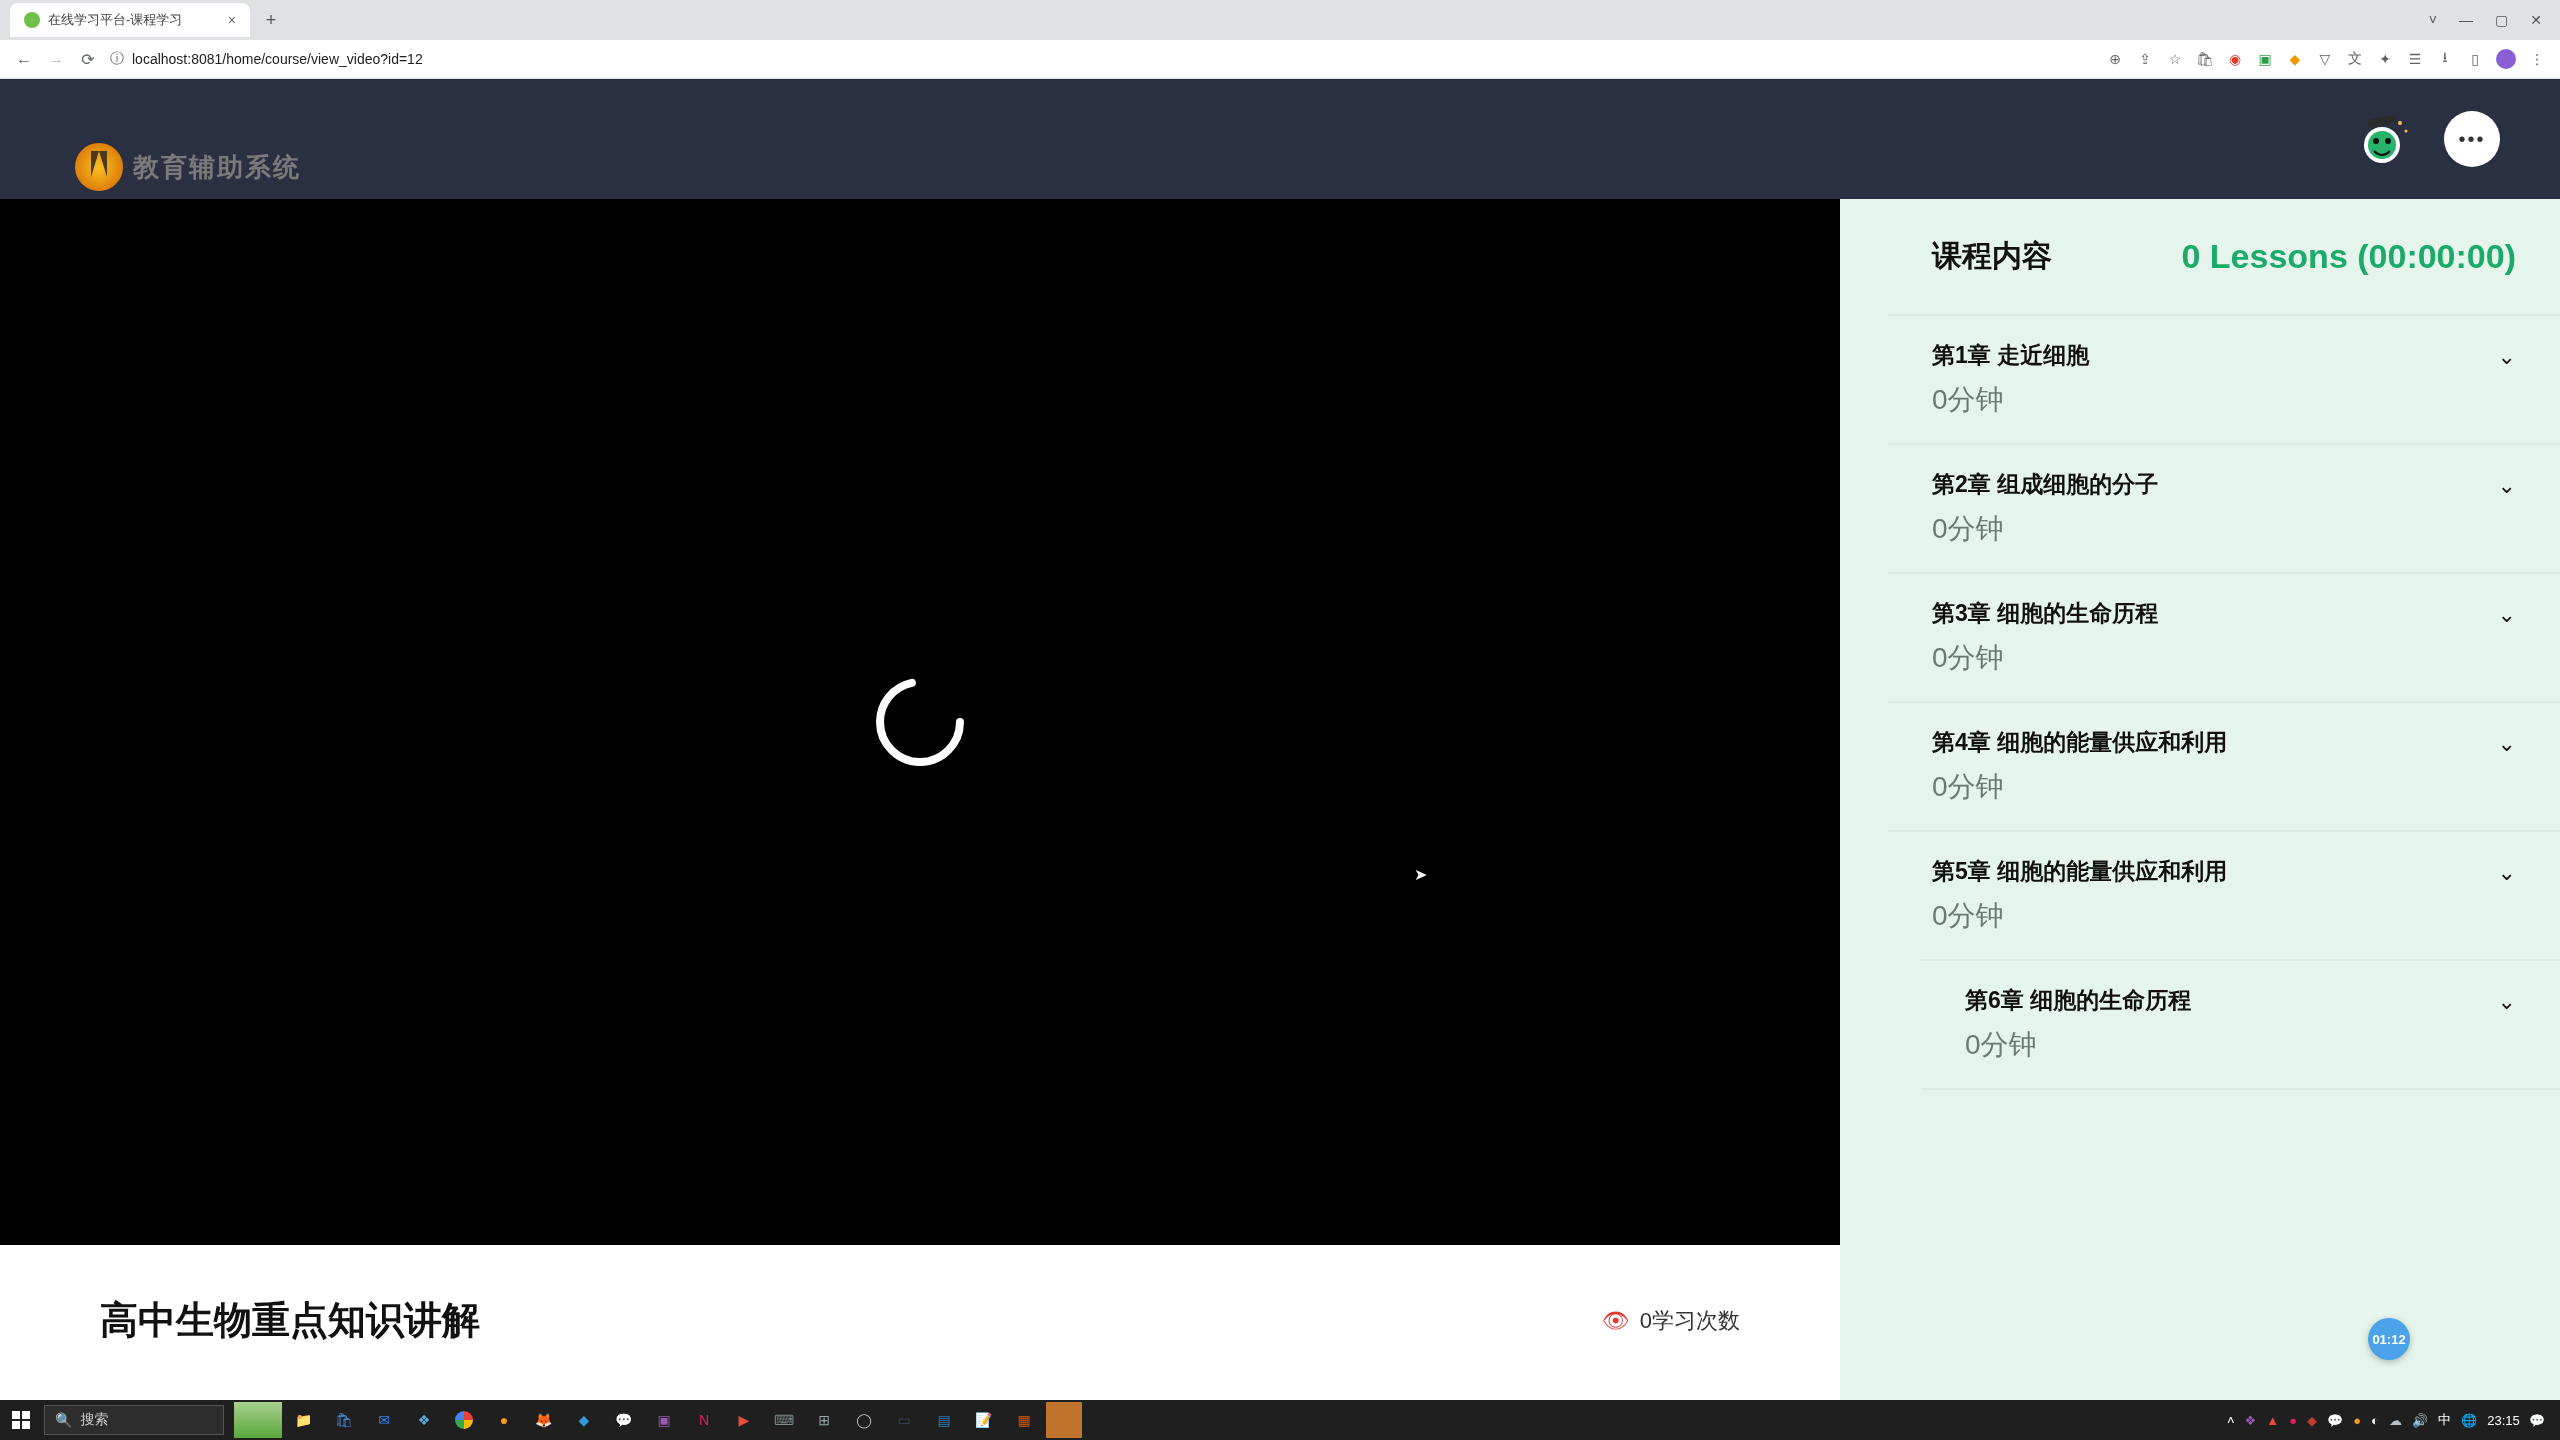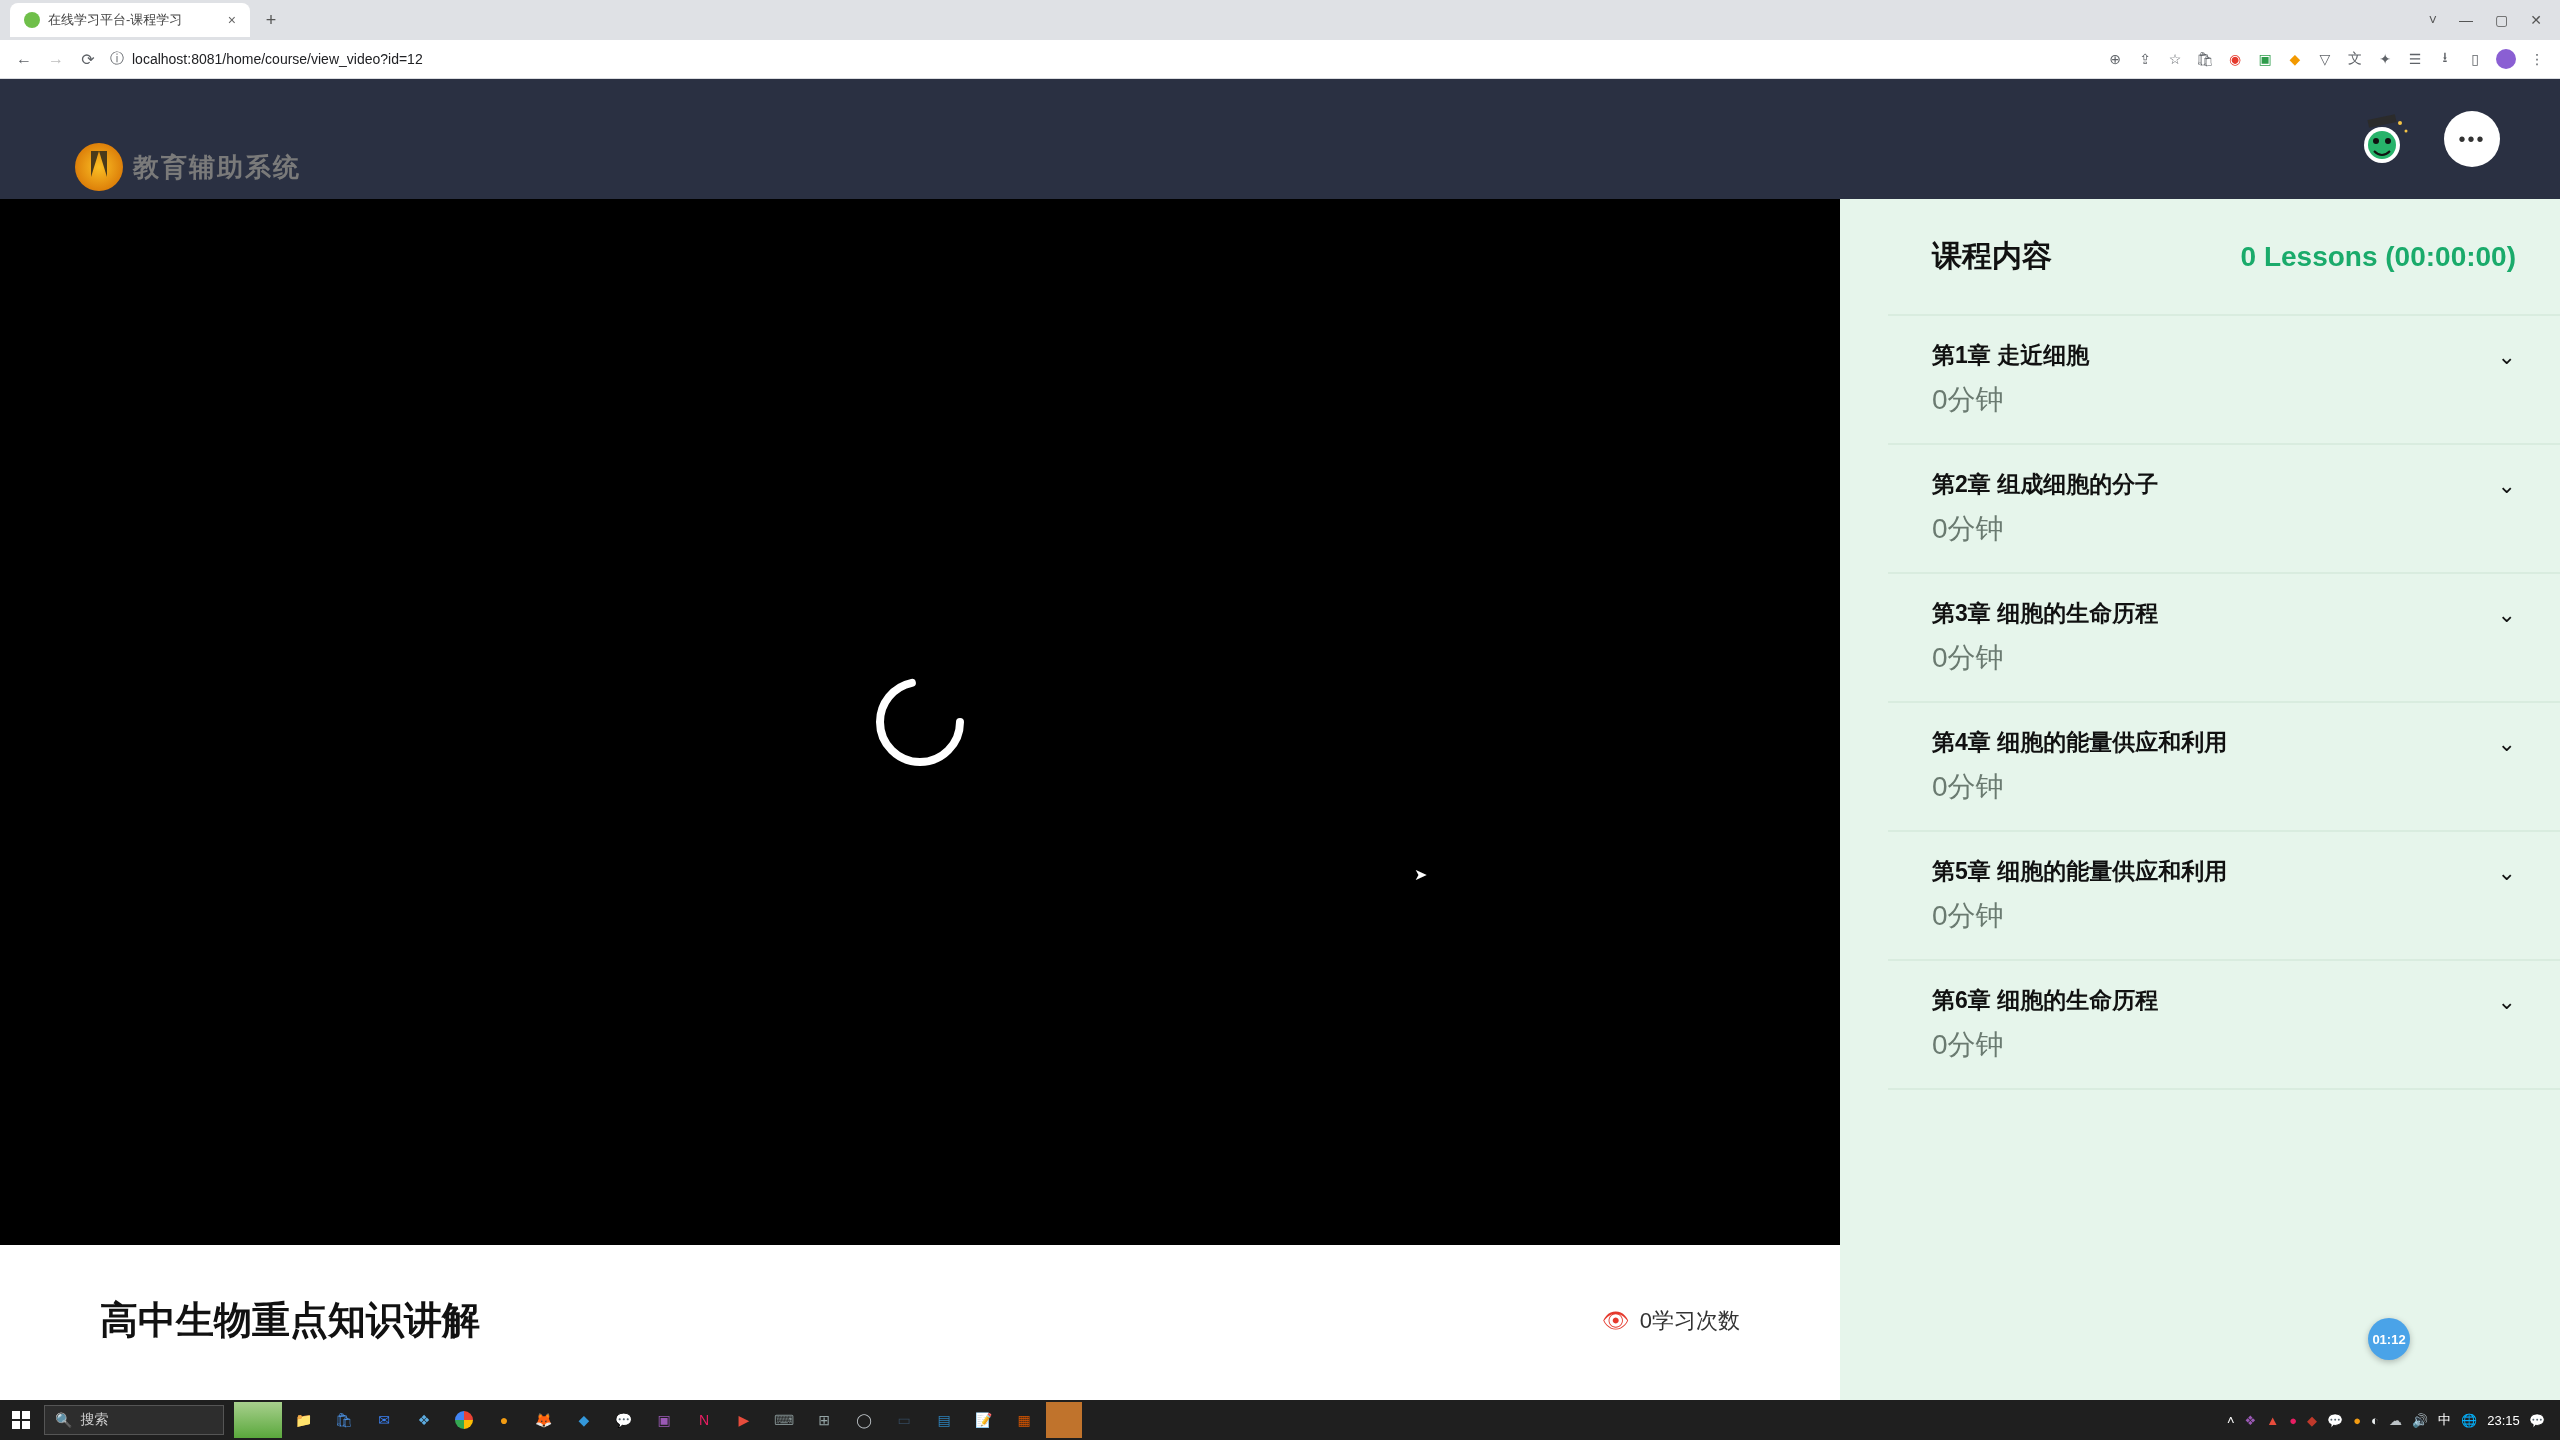--- a/index.html
+++ b/index.html
@@ -47,28 +47,28 @@
 .cursor { position: absolute; left: 1414px; top: 666px; color: #fff; font-size: 16px; }
 .below-video { padding: 50px 100px 0 100px; display: flex; align-items: center; }
 .course-title { font-size: 38px; font-weight: 600; color: #111; }
 .study-count { margin-left: auto; display: flex; align-items: center; gap: 10px; font-size: 22px; color: #333; }
 .eye { color: #e5392d; font-size: 22px; }
 
 
 .side { flex: 1; background: #e6f5eb; display: flex; flex-direction: column; padding-left: 48px; }
 .side-hdr { height: 115px; display: flex; align-items: center; padding: 0 44px; }
 .side-hdr-title { font-size: 30px; font-weight: 600; color: #111; }
-.side-hdr-meta { margin-left: auto; font-size: 28px; font-weight: 600; color: #1aab6b; }
+.side-hdr-meta { margin-left: auto; font-size: 34px; font-weight: 600; color: #1aab6b; }
 .chapter { padding: 24px 44px; border-top: 2px solid #d9ecdf; display: flex; align-items: flex-start; gap: 20px; justify-content: flex-end; }
 .chapter:first-of-type { border-top: 2px solid #d9ecdf; }
 .chap-body { flex: 1; display: flex; flex-direction: column; gap: 10px; }
 .chap-title { font-size: 23px; font-weight: 600; color: #111; }
 .chap-sub { font-size: 28px; color: #6a7a70; }
 .chap-chevron { font-size: 22px; color: #111; margin-top: 4px; }
-.chapter:last-of-type { border-bottom: 2px solid #d9ecdf; }
+.chapter:last-of-type { border-bottom: 2px solid #d9ecdf; margin-left: 33px; }
 
 
 .float-badge { position: absolute; right: 150px; bottom: 80px; width: 42px; height: 42px; border-radius: 50%; background: #4aa3e8; color: #fff; display: flex; align-items: center; justify-content: center; font-size: 13px; font-weight: 600; box-shadow: 0 2px 6px rgba(0,0,0,.25); }
 
 
 .taskbar { height: 40px; background: #1f1f1f; display: flex; align-items: center; color: #fff; font-size: 14px; width: 100%; position: relative; }
 .start { width: 30px; height: 30px; display: flex; align-items: center; justify-content: center; margin-left: 6px; }
 .start svg { width: 18px; height: 18px; }
 .search-box { width: 180px; height: 30px; background: #2d2d2d; margin-left: 8px; display: flex; align-items: center; gap: 8px; padding: 0 10px; color: #ccc; font-size: 14px; border: 1px solid #555; }
 .tb-apps { display: flex; gap: 4px; margin-left: 10px; align-items: center; height: 100%; }

